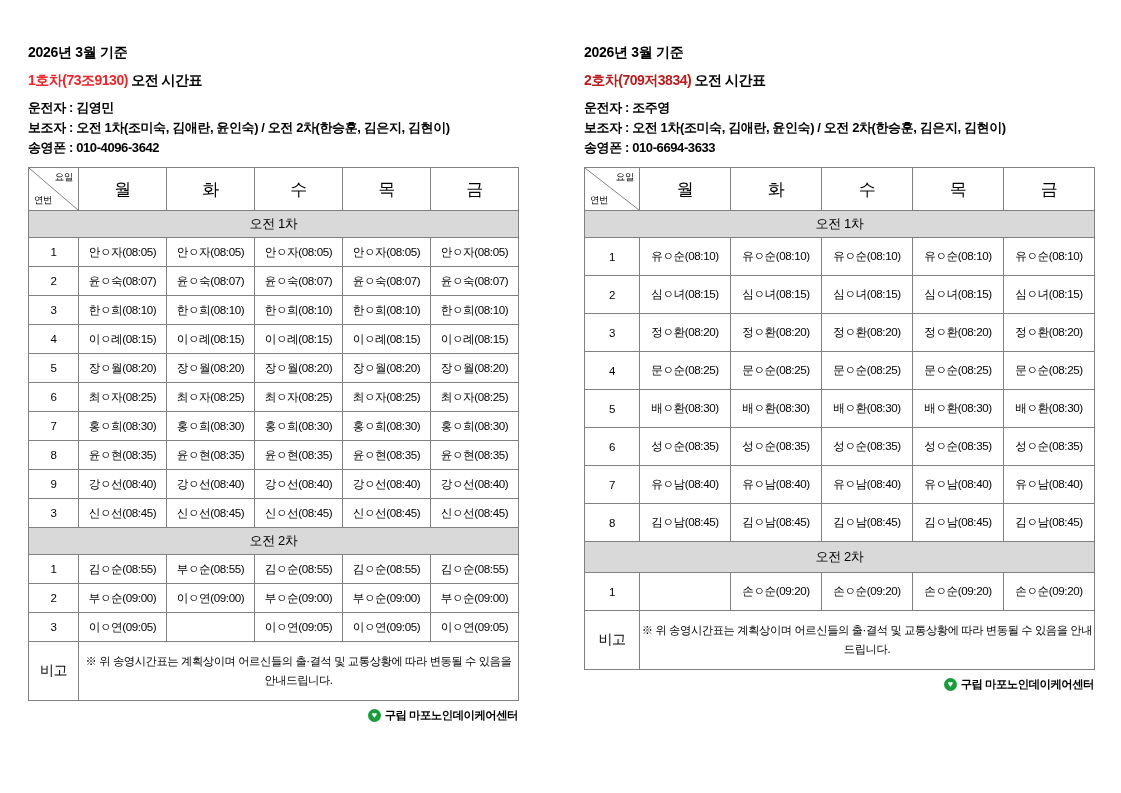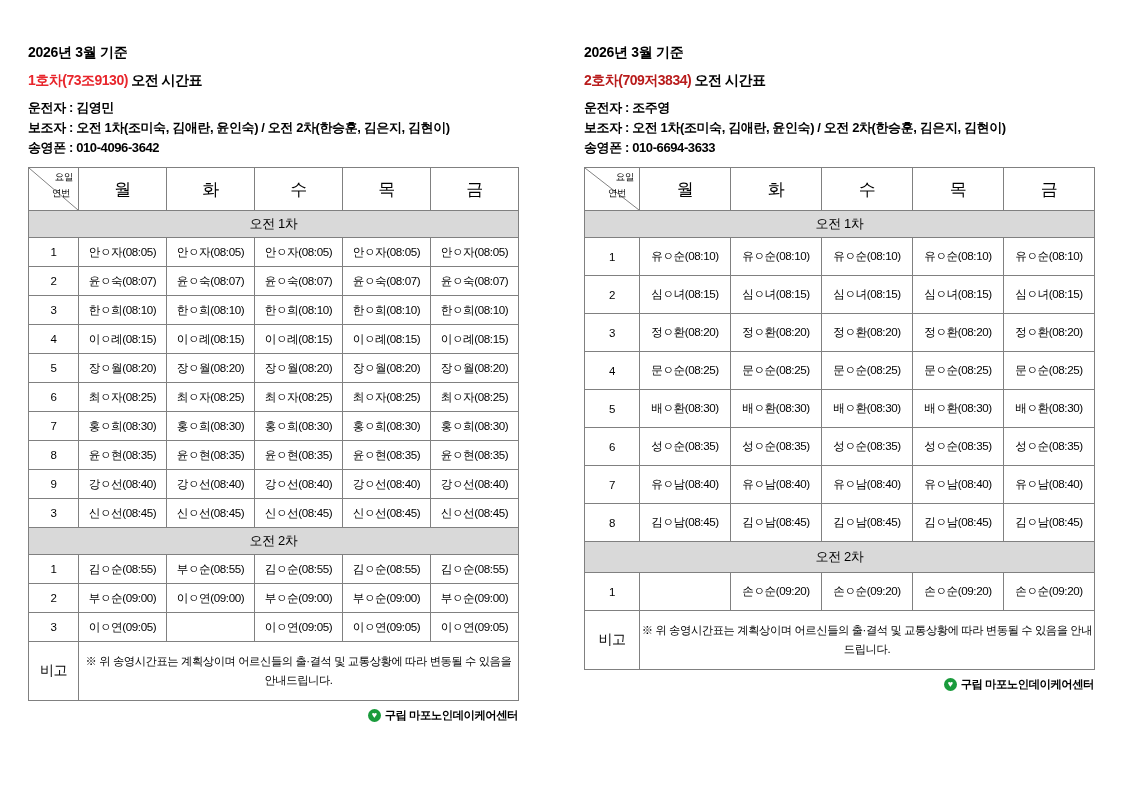--- a/index.html
+++ b/index.html
@@ -97,23 +97,22 @@
   }
   .corner-cell .lbl-day {
     position: absolute;
     right: 5px;
     top: 3px;
     font-size: 9.5px;
   }
   .corner-cell .lbl-num {
     position: absolute;
     left: 5px;
-    bottom: 10px;
+    bottom: 3px;
     font-size: 9.5px;
-    margin-left: 18px;
   }
   .dayhead {
     height: 42px;
     font-size: 17px;
     font-weight: bold;
   }
   .section-row td {
     background: #d9d9d9;
     height: 26px;
     font-size: 13px;

